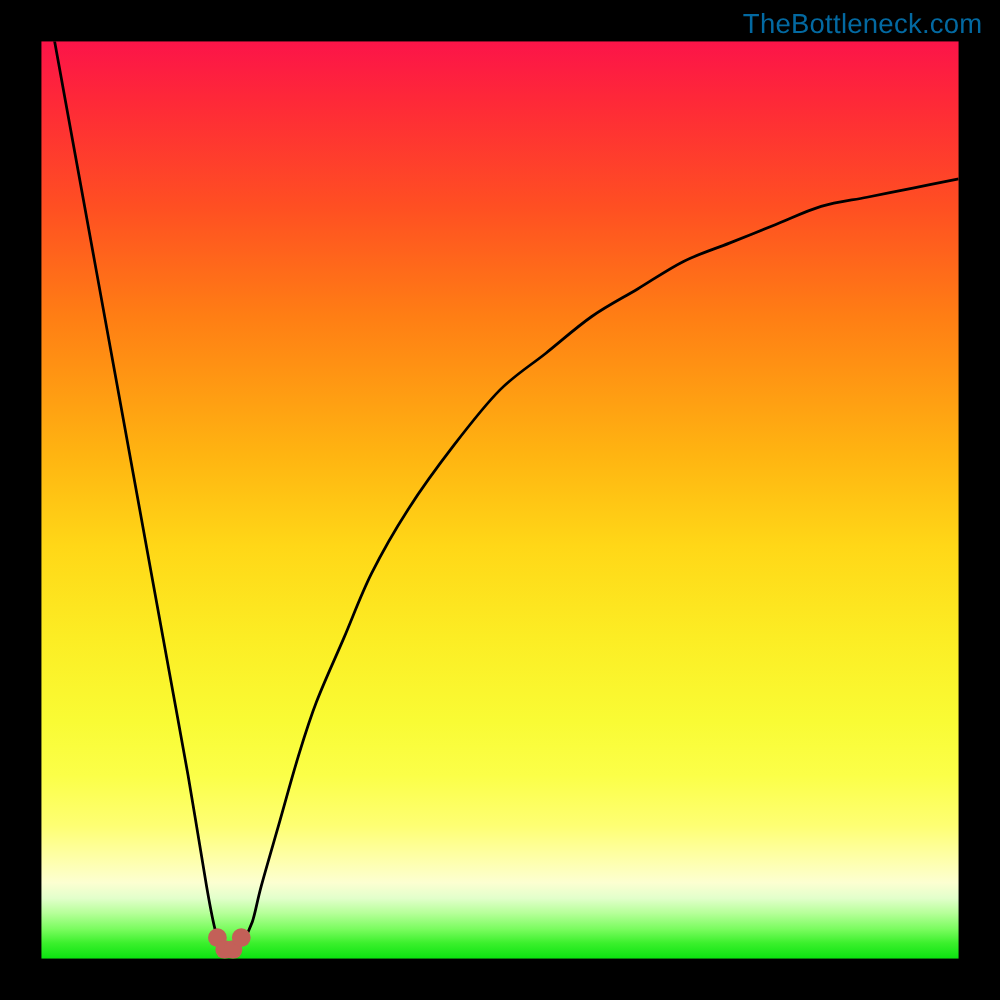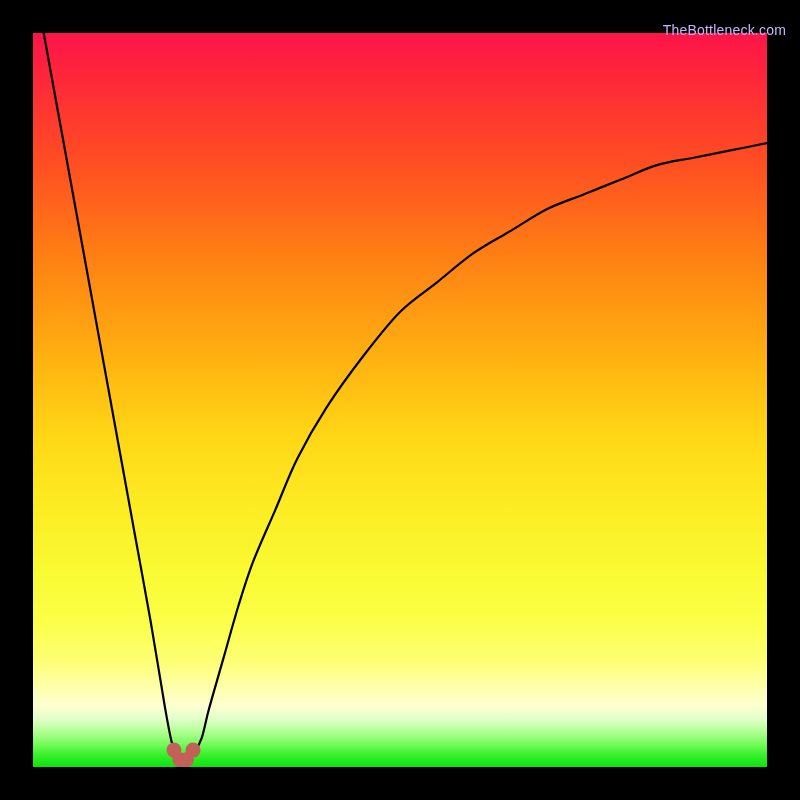--- a/index.html
+++ b/index.html
@@ -55,24 +55,24 @@
   }
   .curve-svg {
     position: absolute;
     top: 0;
     left: 0;
     width: 100%;
     height: 100%;
   }
   .watermark {
     position: absolute;
-    top: 22px;
+    top: 6px;
     right: 14px;
-    color: #c4b5fd;
-    font-size: 14px;
+    color: #0369a1;
+    font-size: 22px;
     font-weight: 500;
     letter-spacing: 0.2px;
   }
 </style>
 </head>
 <body>
 
 <div class="frame">
   <div class="plot-area">
     <div class="gradient"></div>

